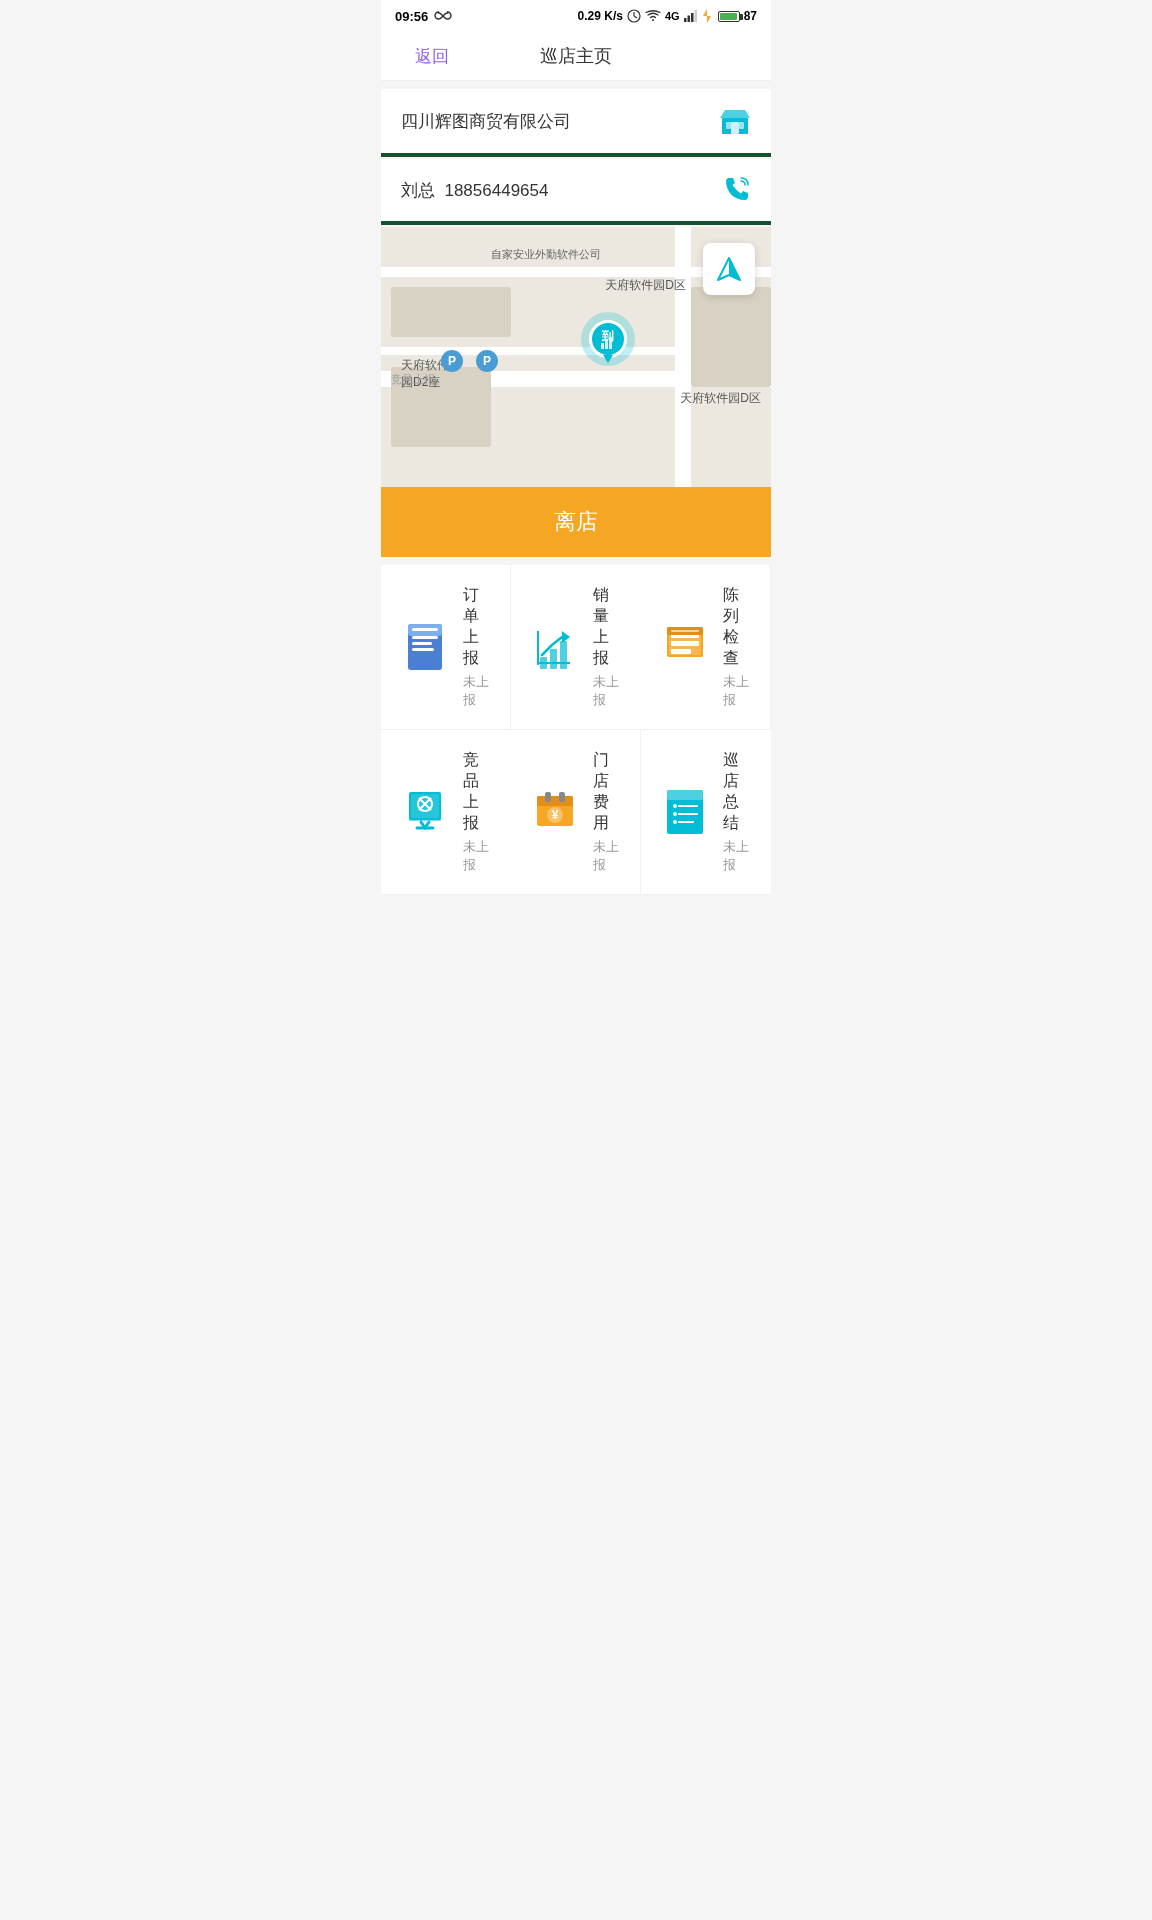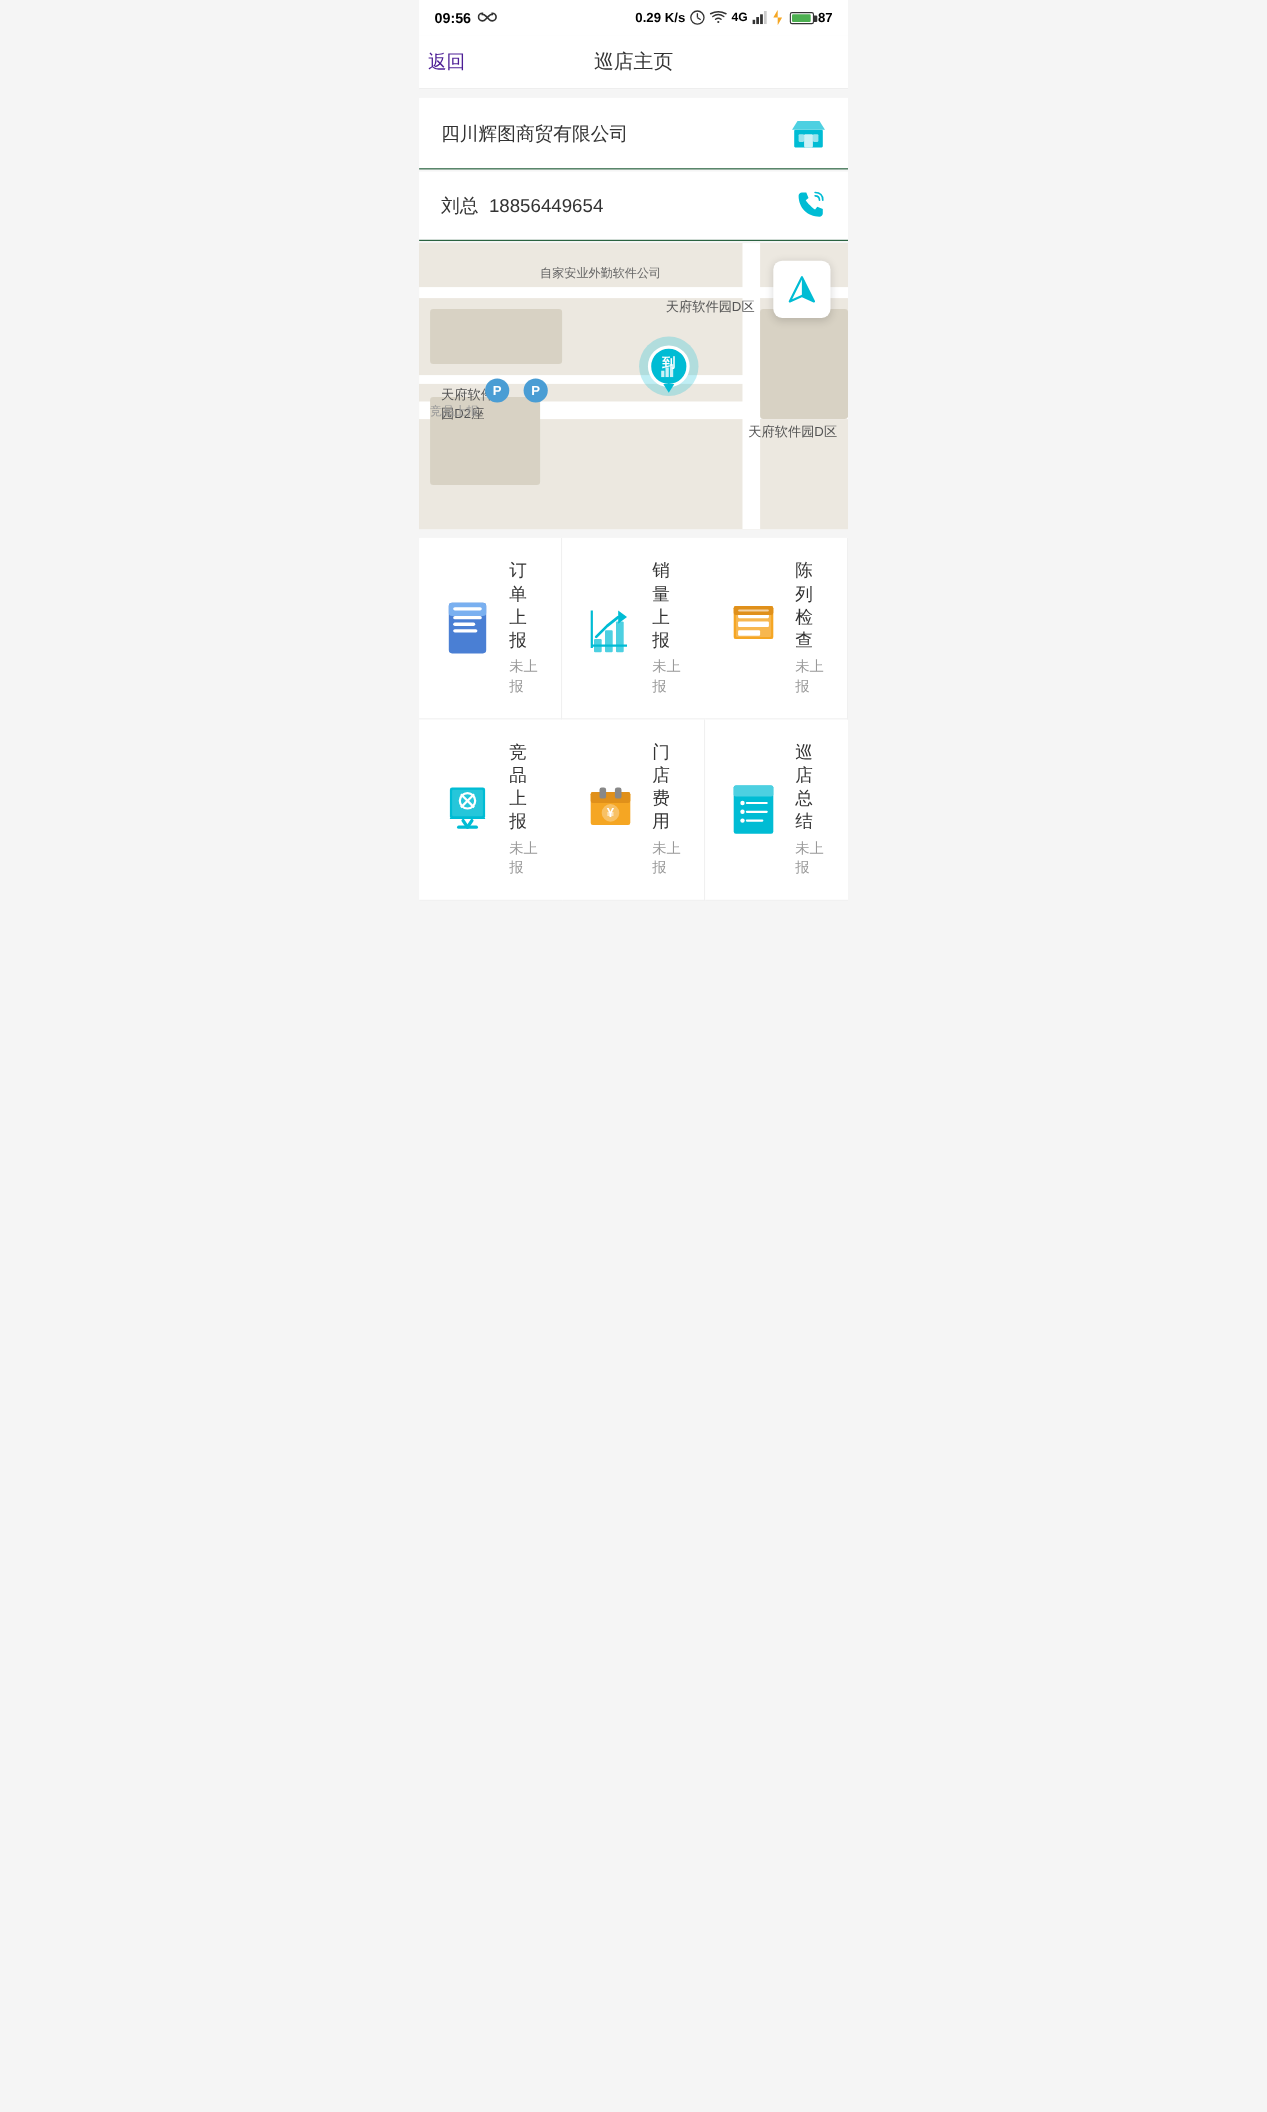--- a/index.html
+++ b/index.html
@@ -59,39 +59,39 @@
       background: #fff;
       display: flex;
       align-items: center;
       justify-content: center;
       padding: 12px 16px;
       position: relative;
       border-bottom: 1px solid #eee;
     }
     .nav-back {
       position: absolute;
-      left: 8px;
-      color: #4c1d95;
+      left: 34px;
+      color: #8b5cf6;
       font-size: 17px;
       cursor: pointer;
     }
     .nav-title {
       font-size: 18px;
       font-weight: 500;
       color: #333;
     }
 
     
     .info-card {
       background: #fff;
       padding: 16px 20px;
       display: flex;
       justify-content: space-between;
       align-items: center;
-      border-bottom: 1px solid #14532d;
+      border-bottom: 4px solid #14532d;
       margin-bottom: 2px;
     }
     .info-card-text {
       font-size: 17px;
       color: #333;
     }
     .store-icon-svg {
       width: 32px;
       height: 32px;
     }
@@ -410,20 +410,21 @@
     <svg width="28" height="28" viewBox="0 0 28 28">
       <polygon points="14,3 3,25 14,20 25,25" fill="none" stroke="#00bcd4" stroke-width="2" stroke-linejoin="round"></polygon>
       <polygon points="14,3 14,20 25,25" fill="#00bcd4"></polygon>
     </svg>
   </div>
 
   <div class="gaode-logo">竞品上报</div>
 </div>
 
 <div class="action-row">
+  <button class="btn-leave">离店</button>
 </div>
 
 <div class="feature-grid" id="feature-grid">
 <div class="feature-item">
     <div class="feature-icon-wrap">
       <svg width="42" height="50" viewBox="0 0 42 50">
     <rect x="4" y="2" width="34" height="46" rx="3" fill="#4a7fd4"></rect>
     <rect x="8" y="8" width="26" height="3" rx="1.5" fill="#fff"></rect>
     <rect x="8" y="14" width="26" height="3" rx="1.5" fill="#fff"></rect>
     <rect x="8" y="20" width="20" height="3" rx="1.5" fill="#fff"></rect>

